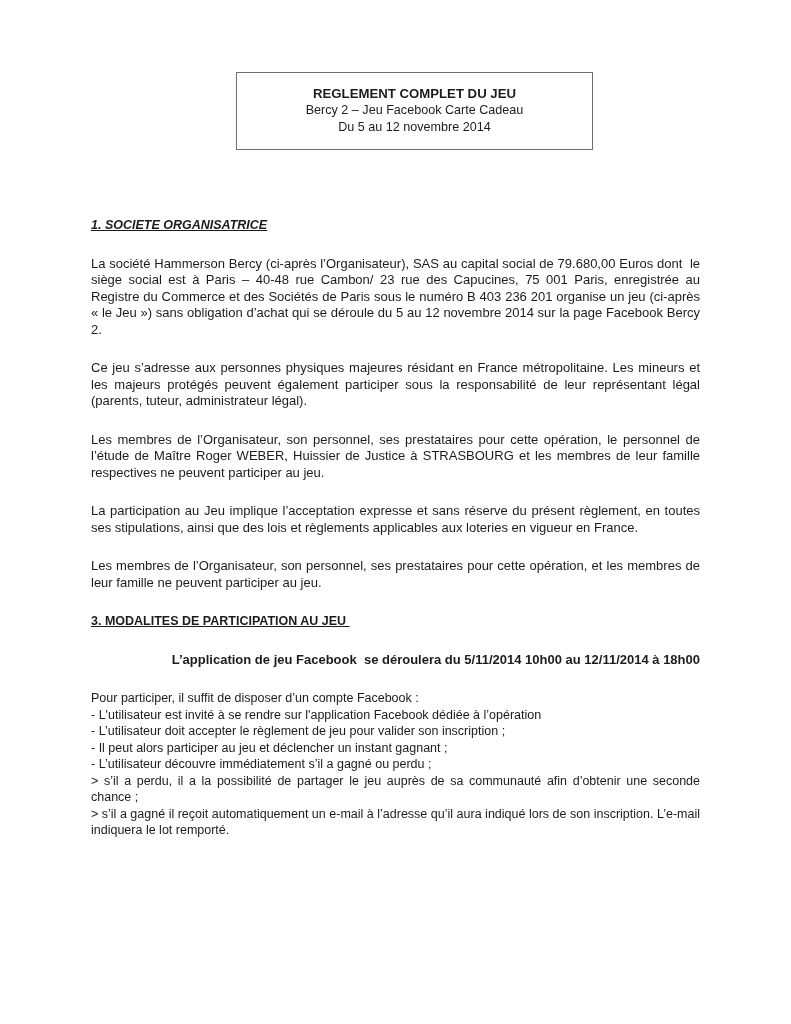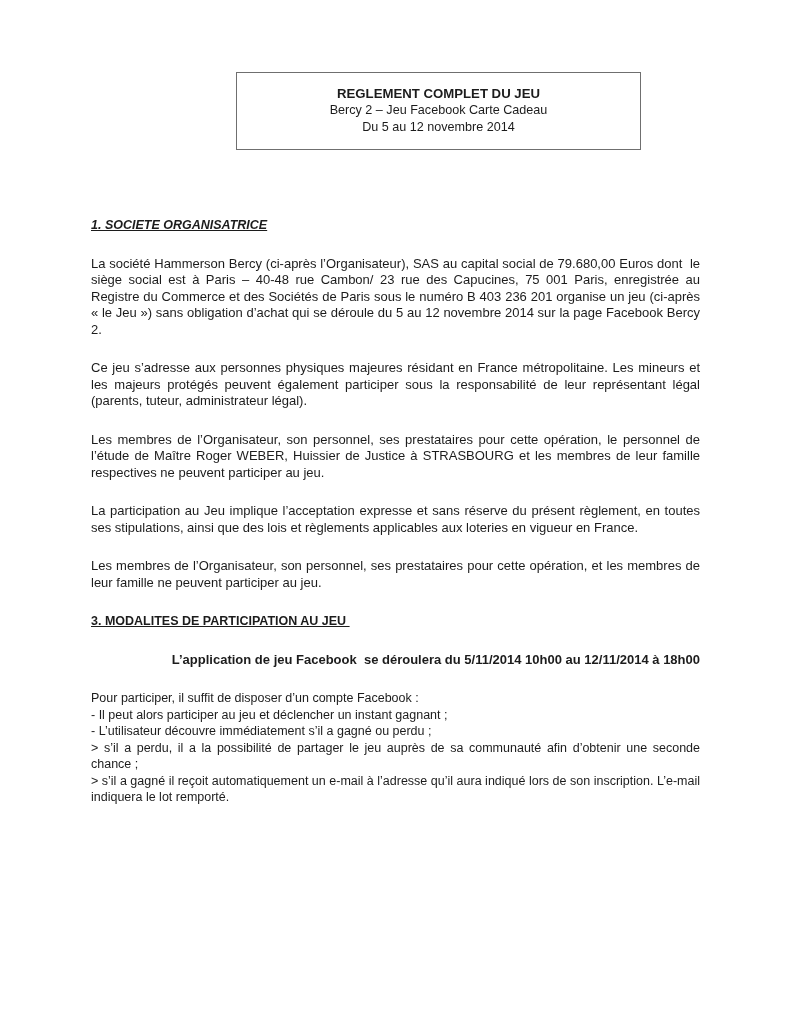--- a/index.html
+++ b/index.html
@@ -17,21 +17,21 @@
   }
   .page {
     box-sizing: border-box;
     width: 791px;
     height: 1024px;
     padding: 72px 91px 0 91px;
     background: #ffffff;
   }
   .title-box {
     box-sizing: border-box;
-    width: 405px;
+    width: 357px;
     margin-left: 145px;
     border: 1px solid #6f6f6f;
     text-align: center;
     padding: 12px 10px 13px 10px;
   }
   .tb-title {
     font-size: 13.2px;
     line-height: 17px;
     font-weight: bold;
     white-space: pre-wrap;
@@ -95,19 +95,21 @@
   <div class="para">Ce jeu s’adresse aux personnes physiques majeures résidant en France métropolitaine. Les mineurs et les majeurs protégés peuvent également participer sous la responsabilité de leur représentant légal (parents, tuteur, administrateur légal).</div>
   <div class="para">Les membres de l’Organisateur, son personnel, ses prestataires pour cette opération, le personnel de l’étude de Maître Roger WEBER, Huissier de Justice à STRASBOURG et les membres de leur famille respectives ne peuvent participer au jeu.</div>
   <div class="para">La participation au Jeu implique l’acceptation expresse et sans réserve du présent règlement, en toutes ses stipulations, ainsi que des lois et règlements applicables aux loteries en vigueur en France.</div>
   <div class="para">Les membres de l’Organisateur, son personnel, ses prestataires pour cette opération, et les membres de leur famille ne peuvent participer au jeu.</div>
 
   <div class="sec-heading spaced">3. MODALITES DE PARTICIPATION AU JEU </div>
   <div class="para bold">L’application de jeu Facebook  se déroulera du 5/11/2014 10h00 au 12/11/2014 à 18h00</div>
 
   <div class="list-block">
     <div class="list-line">Pour participer, il suffit de disposer d’un compte Facebook :</div>
+    <div class="list-line">- L'utilisateur est invité à se rendre sur l'application Facebook dédiée à l’opération</div>
+    <div class="list-line">- L’utilisateur doit accepter le règlement de jeu pour valider son inscription ;</div>
     <div class="list-line">- Il peut alors participer au jeu et déclencher un instant gagnant ;</div>
     <div class="list-line">- L’utilisateur découvre immédiatement s’il a gagné ou perdu ;</div>
     <div class="list-line">&gt; s’il a perdu, il a la possibilité de partager le jeu auprès de sa communauté afin d’obtenir une seconde chance ;</div>
     <div class="list-line">&gt; s’il a gagné il reçoit automatiquement un e-mail à l’adresse qu’il aura indiqué lors de son inscription. L’e-mail indiquera le lot remporté.</div>
   </div>
 
 </div>
 
 </body></html>

